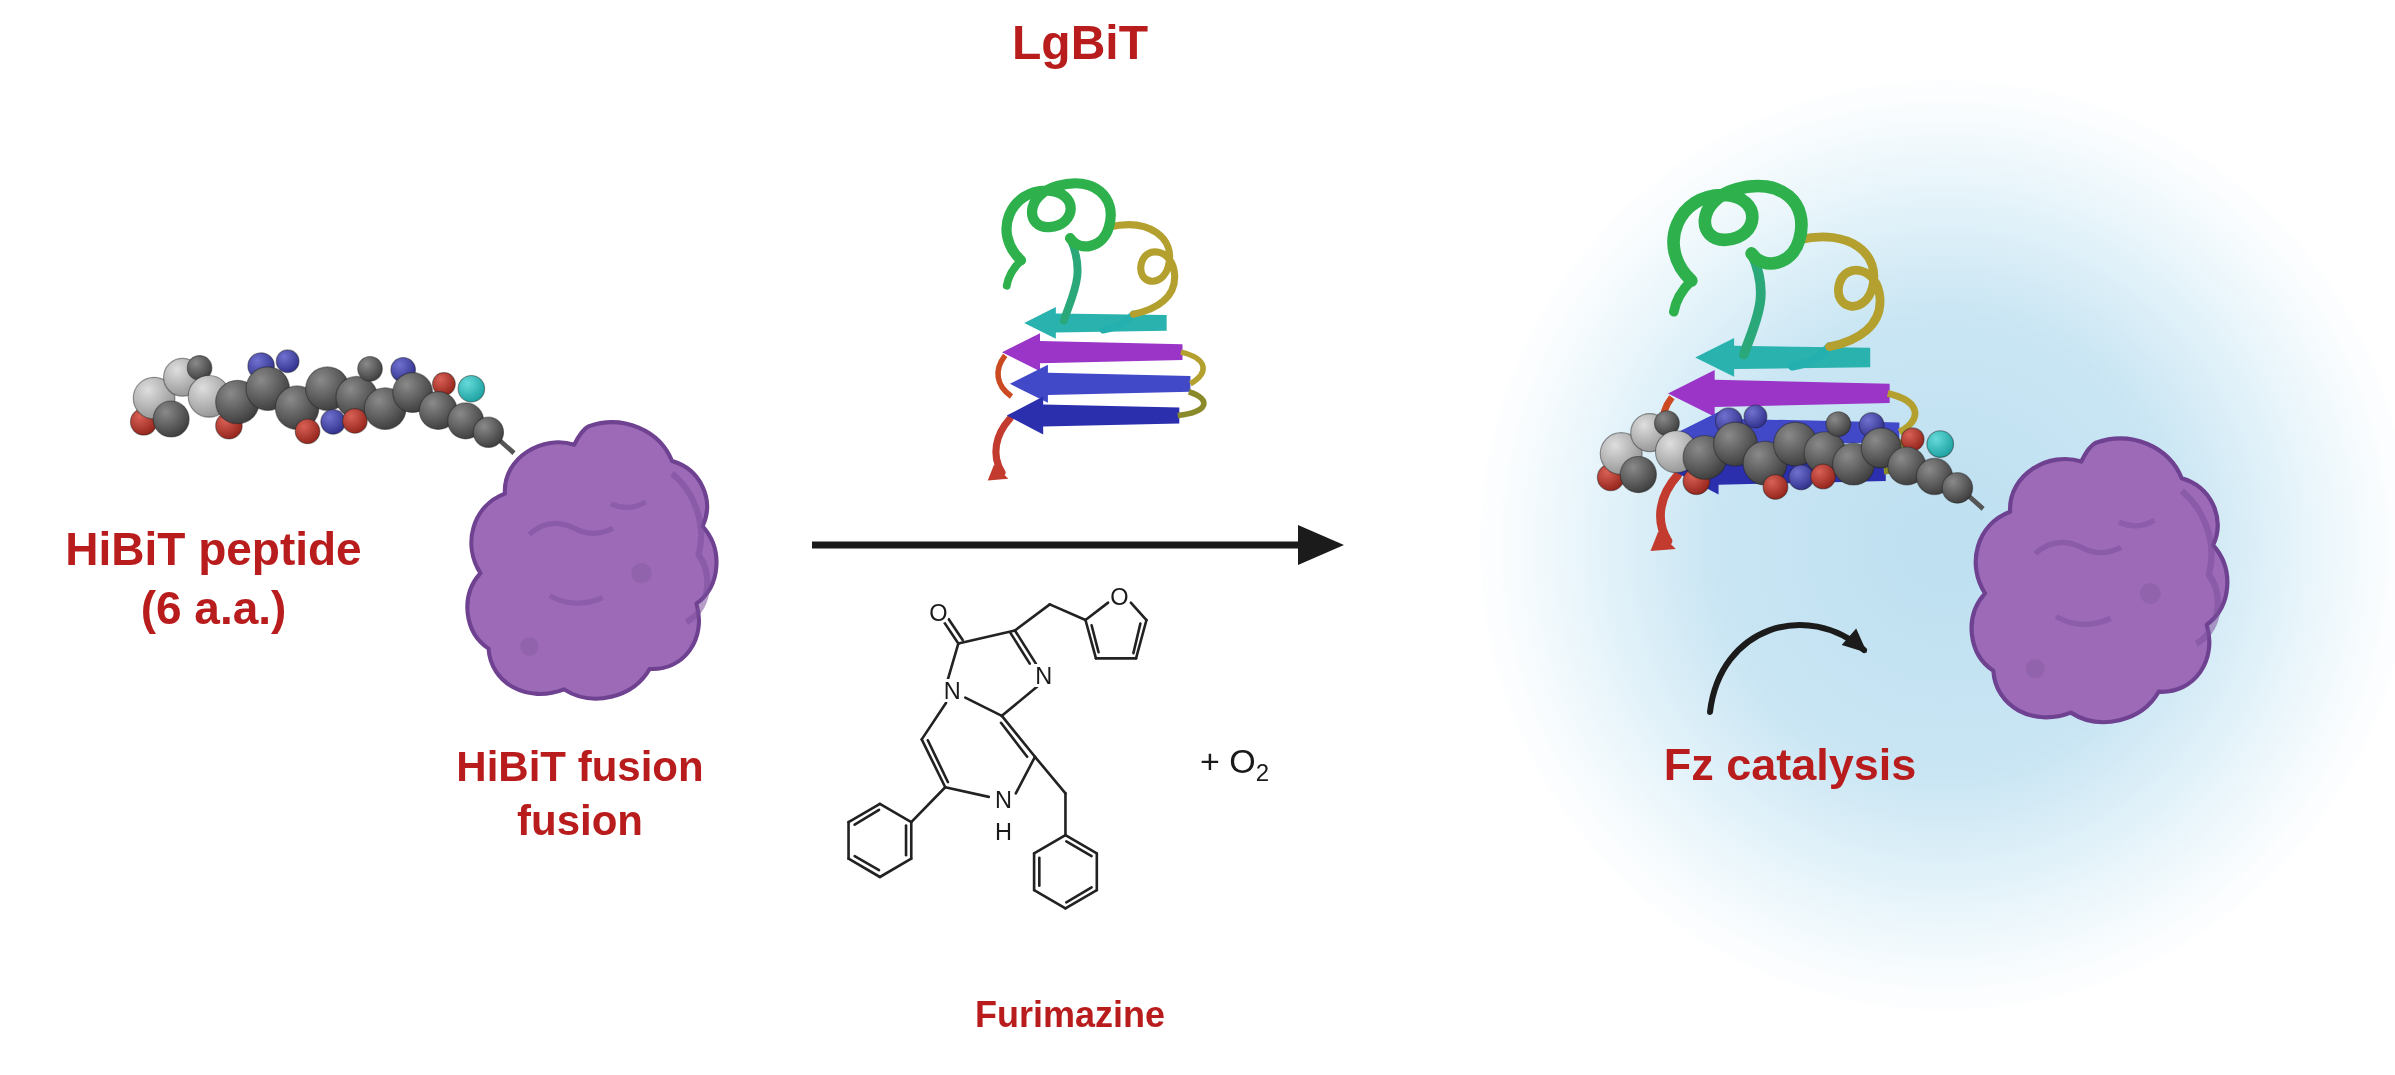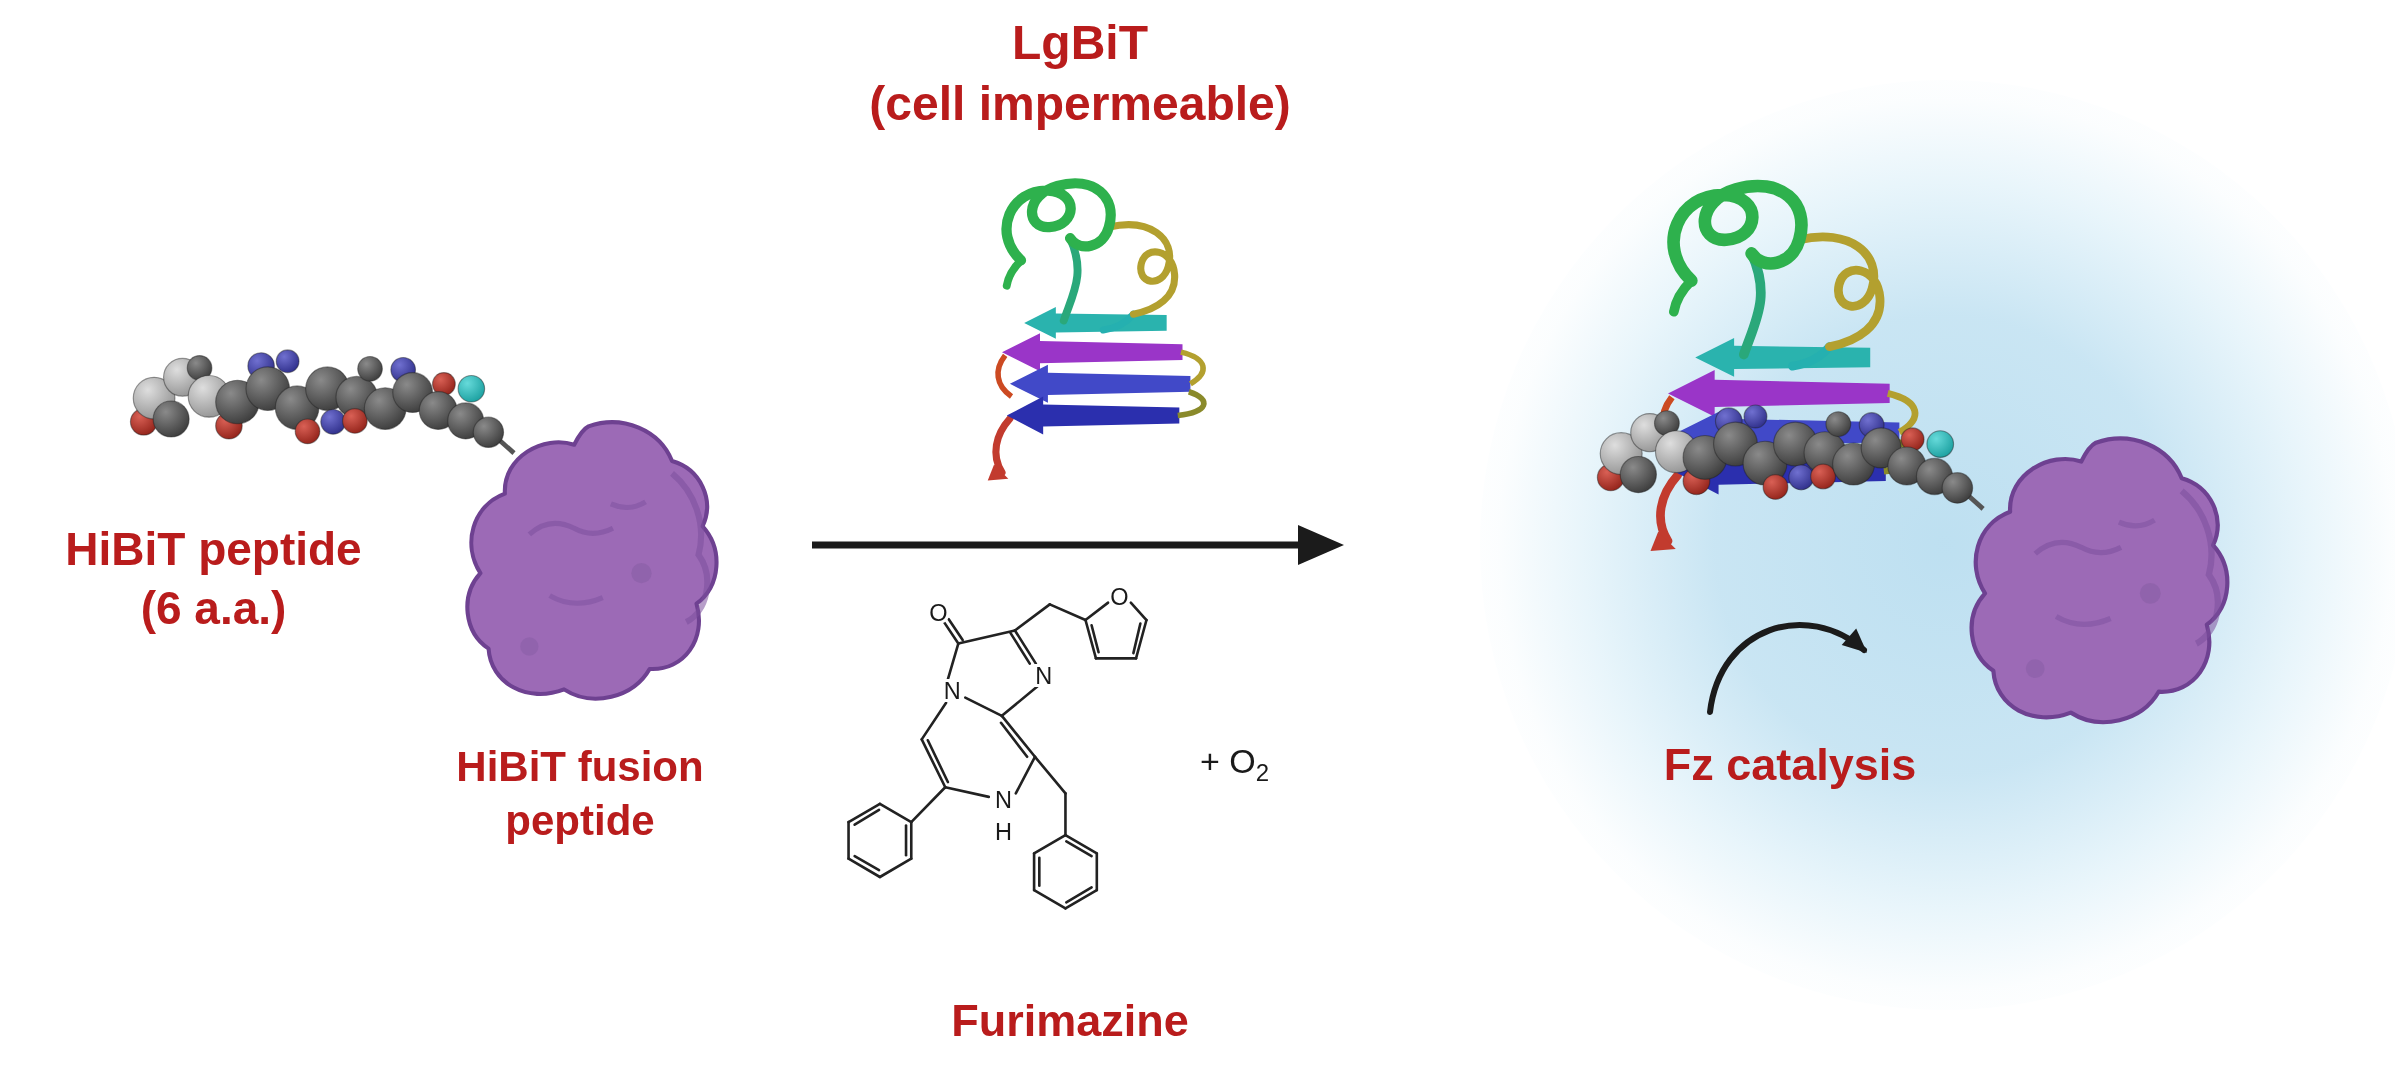--- a/index.html
+++ b/index.html
@@ -16,21 +16,21 @@
     position: absolute;
     text-align: center;
     font-weight: 700;
     color: #b91c1c;
     line-height: 1.28;
   }
   .label .line { display: block; }
   .lgbit-label   { left: 820px;  top: 12px;  width: 520px; font-size: 48px; }
   .hibit-label   { left: 0px;    top: 520px; width: 375px; font-size: 46px; padding-left: 26px; }
   .fusion-label  { left: 390px;  top: 740px; width: 380px; font-size: 42px; }
-  .furimazine-label { left: 860px; top: 992px; width: 420px; font-size: 45px; }
+  .furimazine-label { left: 860px; top: 992px; width: 420px; font-size: 36px; }
   .fz-label      { left: 1630px; top: 736px; width: 320px; font-size: 45px; }
   .o2-label {
     position: absolute;
     left: 1200px; top: 742px;
     font-size: 34px; font-weight: 400; color: #1a1a1a;
   }
   .o2-label sub { font-size: 24px; }
   .glow {
     position: absolute;
     left: 1480px; top: 80px;
@@ -146,42 +146,41 @@
         <circle cx="180" cy="158" r="10" fill="#835a9f" opacity="0.45"></circle>
         <circle cx="70" cy="230" r="9" fill="#835a9f" opacity="0.4"></circle>
       </g>
     </defs>
   </svg>
 
   <div class="glow"></div>
 
   <div class="label lgbit-label">
     <span class="line">LgBiT</span>
-    <span class="line">(cell impermeable)</span>
   </div>
 
   <svg class="layer z1" style="left:945px; top:162px;" width="285" height="317" viewBox="0 0 360 400">
     <use href="#ribbon"></use>
   </svg>
 
   <svg class="layer z3" style="left:118px; top:330px;" width="398" height="161" viewBox="0 0 420 170">
     <use href="#molecule"></use>
   </svg>
   <svg class="layer z2" style="left:458px; top:412px;" width="265" height="306" viewBox="0 0 260 300">
     <use href="#blob"></use>
   </svg>
 
   <div class="label hibit-label">
     <span class="line">HiBiT peptide</span>
     <span class="line">(6 a.a.)</span>
   </div>
 
   <div class="label fusion-label">
     <span class="line">HiBiT fusion</span>
-    <span class="line">peptide</span>
+    <span class="line">fusion</span>
   </div>
 
   <svg class="layer z1" style="left:810px; top:515px;" width="535" height="60" viewBox="0 0 535 60">
     <line x1="2" y1="30" x2="492" y2="30" stroke="#1b1b1b" stroke-width="7"></line>
     <polygon points="488,10 534,30 488,50" fill="#1b1b1b"></polygon>
   </svg>
 
   <svg class="layer chem z1" style="left:832px; top:578px;" width="392" height="375" viewBox="0 0 450 430">
 
     <line x1="145" y1="75" x2="210" y2="60"></line>

